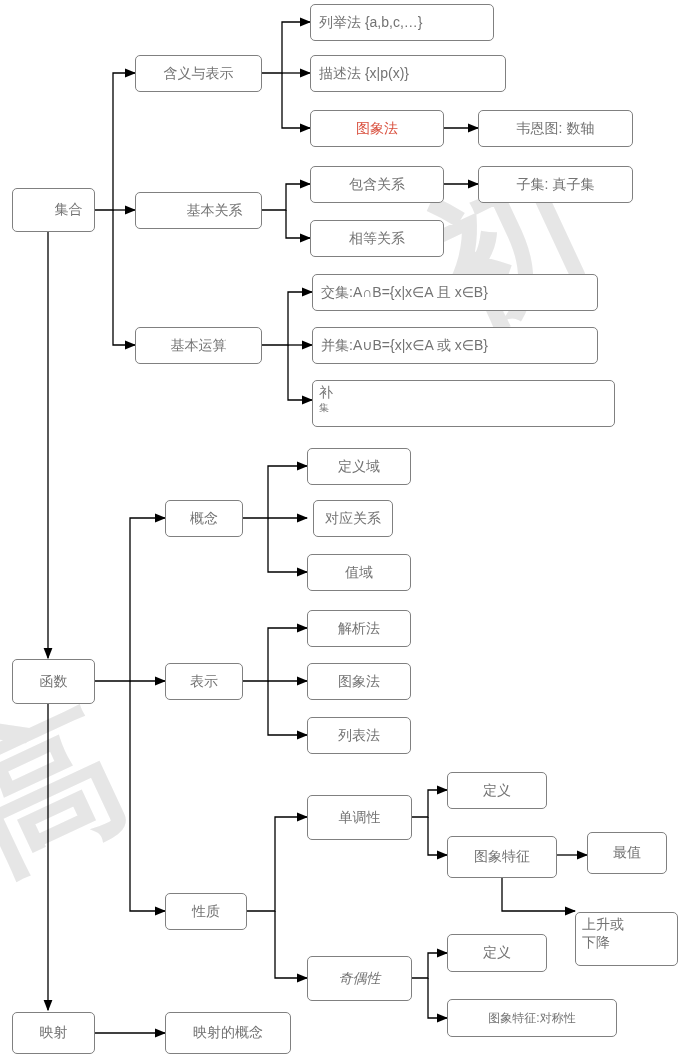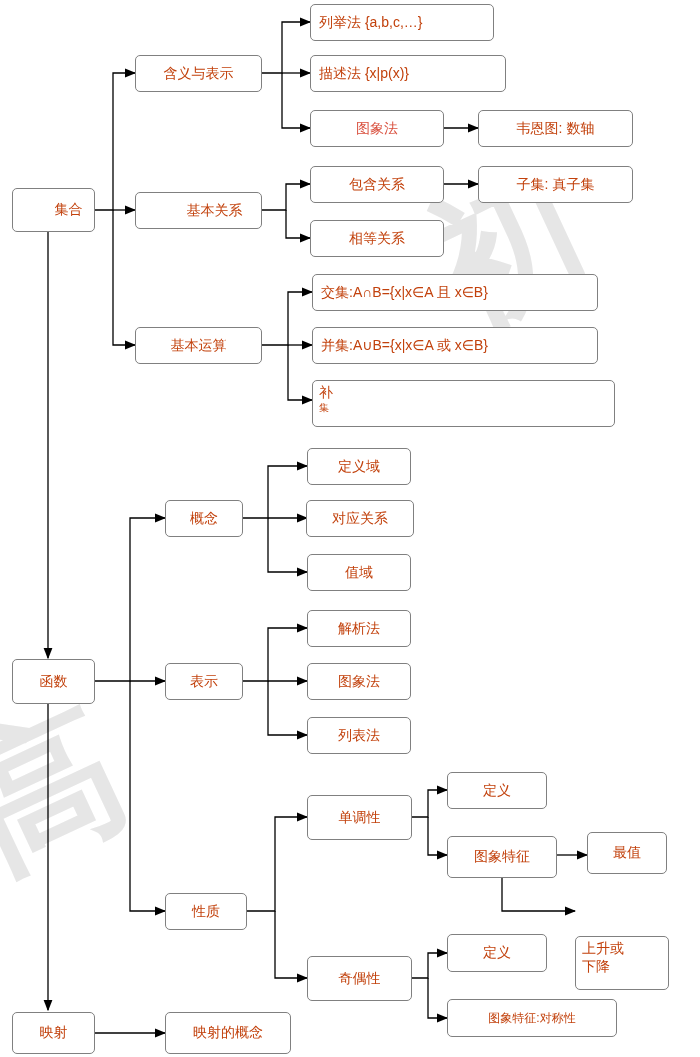--- a/index.html
+++ b/index.html
@@ -43,21 +43,21 @@
     width: 700px;
     height: 1057px;
     z-index: 1;
   }
   .node {
     position: absolute;
     box-sizing: border-box;
     border: 1px solid #808080;
     border-radius: 5px;
     background: #ffffff;
-    color: #c2410c;
+    color: #737373;
     font-size: 14px;
     line-height: 1.25;
     display: flex;
     align-items: center;
     justify-content: center;
     text-align: center;
     padding: 2px 4px;
     z-index: 2;
     font-family: "Liberation Sans", sans-serif;
   }
@@ -201,21 +201,21 @@
   </div>
 
   <div class="node" style="left:165px; top:500px; width:78px; height:37px;">
     <span>概念</span>
   </div>
 
   <div class="node" style="left:307px; top:448px; width:104px; height:37px;">
     <span>定义域</span>
   </div>
 
-  <div class="node" style="left:306px; top:500px; width:108px; height:37px;">
+  <div class="node" style="left:313px; top:500px; width:80px; height:37px;">
     <span>对应关系</span>
   </div>
 
   <div class="node" style="left:307px; top:554px; width:104px; height:37px;">
     <span>值域</span>
   </div>
 
   <div class="node" style="left:165px; top:663px; width:78px; height:37px;">
     <span>表示</span>
   </div>
@@ -245,26 +245,26 @@
   </div>
 
   <div class="node" style="left:447px; top:836px; width:110px; height:42px;">
     <span>图象特征</span>
   </div>
 
   <div class="node" style="left:587px; top:832px; width:80px; height:42px;">
     <span>最值</span>
   </div>
 
-  <div class="node topleft stack" style="left:575px; top:936px; width:94px; height:54px;">
+  <div class="node topleft stack" style="left:575px; top:912px; width:103px; height:54px;">
     <span class="line2">上升或</span>
     <span class="line2">下降</span>
   </div>
 
-  <div class="node" style="left:307px; top:956px; width:105px; height:45px;">
+  <div class="node" style="left:307px; top:956px; width:105px; height:45px;font-style:italic;">
     <span>奇偶性</span>
   </div>
 
   <div class="node" style="left:447px; top:934px; width:100px; height:38px;">
     <span>定义</span>
   </div>
 
   <div class="node small" style="left:447px; top:999px; width:170px; height:38px;">
     <span>图象特征:对称性</span>
   </div>

